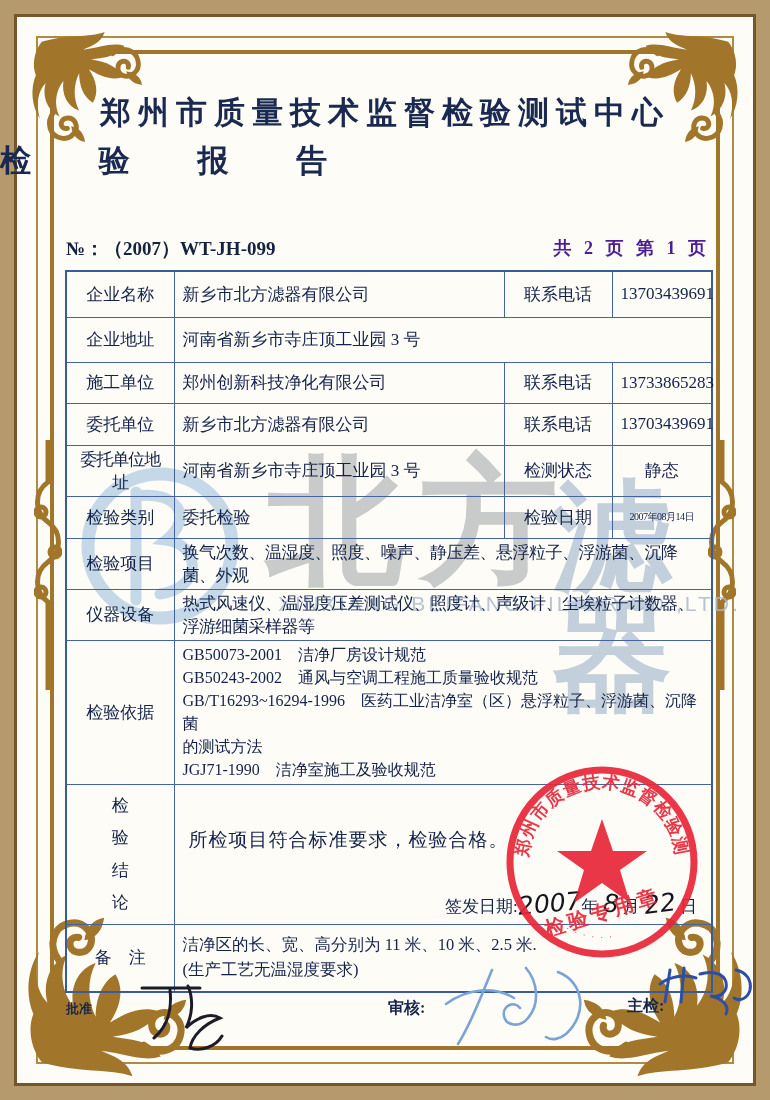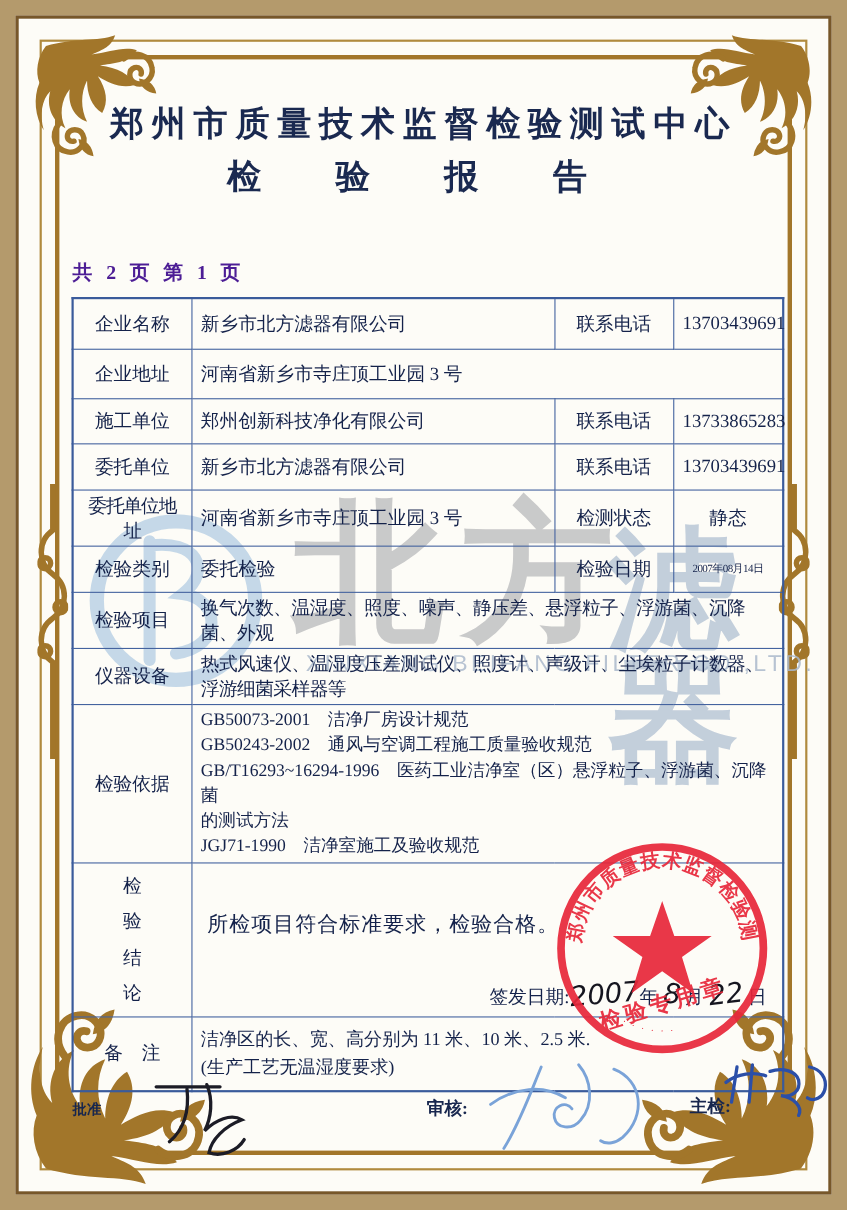--- a/index.html
+++ b/index.html
@@ -24,21 +24,21 @@
   .side-scroll{position:absolute;top:440px;width:28px;height:250px;pointer-events:none;}
   .side-scroll.left{left:34px;}
   .side-scroll.right{left:708px;transform:scaleX(-1);}
 
   
   .org-title{
     position:absolute;left:0;top:92px;width:100%;text-align:center;
     font-size:31px;font-weight:600;letter-spacing:7px;color:#1a2950;
   }
   .report-title{
-    position:absolute;left:0;top:140px;width:100%;text-align:center;
+    position:absolute;left:0;top:140px;width:100%;
     font-size:31px;font-weight:600;letter-spacing:30px;color:#1a2950;
   }
   .no-line{position:absolute;left:66px;top:236px;width:644px;display:flex;justify-content:space-between;}
   .report-no{font-size:19px;font-weight:700;color:#14213f;}
   .pagination{font-size:18px;font-weight:700;letter-spacing:4px;color:#4c1d95;}
 
   
   .wm{position:absolute;pointer-events:none;z-index:0;}
   .wm-cn{font-family:"Liberation Sans","DejaVu Sans",sans-serif;font-weight:bold;line-height:1;}
   .wm-left{left:266px;top:452px;font-size:138px;letter-spacing:16px;color:rgba(150,152,158,.50);}
@@ -158,20 +158,21 @@
   <circle cx="82" cy="88" r="72" fill="none" stroke="rgba(168,196,224,.65)" stroke-width="13"></circle>
   <path d="M58,34 v108 M58,38 c42,-6 58,22 30,44 c34,4 38,48 -6,54" fill="none" stroke="rgba(168,196,224,.65)" stroke-width="11" stroke-linecap="round"></path>
 </svg>
 <div class="wm wm-cn wm-left">北方</div>
 <div class="wm wm-cn wm-right">滤器</div>
 <div class="wm wm-en">XINXIANG BEIFANG FILTER CO.,LTD.</div>
 
 <div class="org-title">郑州市质量技术监督检验测试中心</div>
 <div class="report-title">检 验 报 告</div>
 <div class="no-line">
+  <span class="report-no">№：（2007）WT-JH-099</span>
   <span class="pagination">共 2 页 第 1 页</span>
 </div>
 
 <table class="report">
   <colgroup>
       <col style="width:108px">
       <col style="width:330px">
       <col style="width:108px">
       <col style="width:100px">
     </colgroup>

